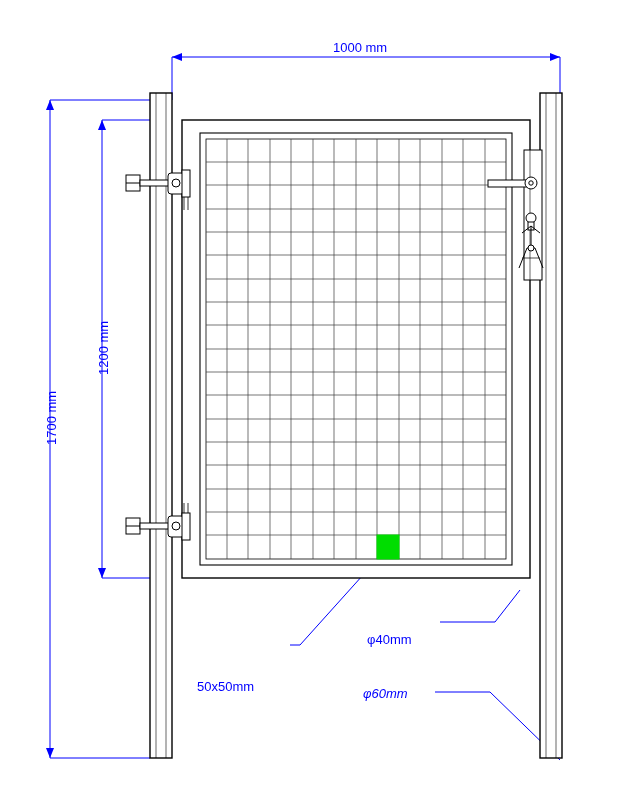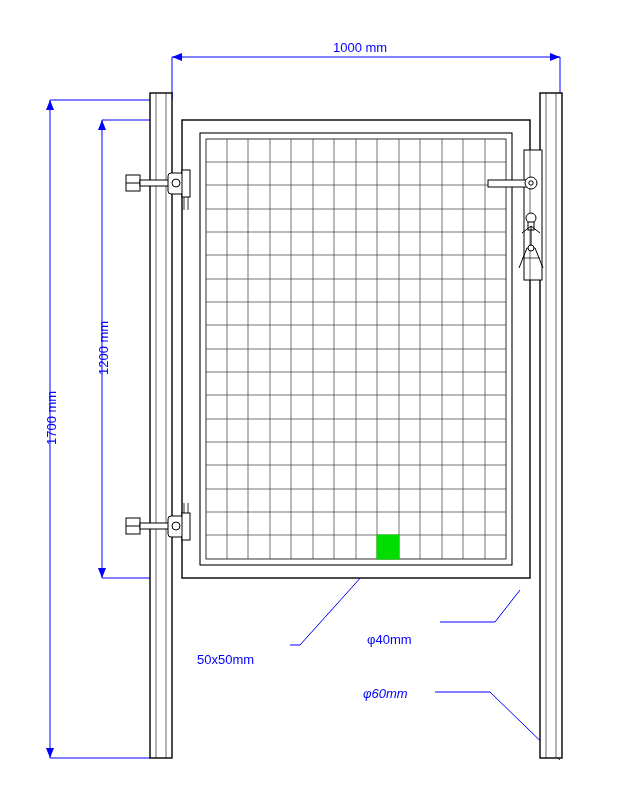--- a/index.html
+++ b/index.html
@@ -166,19 +166,19 @@
     </g>
 
   </svg>
 
   <div class="dim-label" style="left:333px; top:40px;">1000 mm</div>
 
   <div class="dim-label vert" style="left:96px; top:375px;">1200 mm</div>
 
   <div class="dim-label vert" style="left:44px; top:445px;">1700 mm</div>
 
-  <div class="dim-label" style="left:197px; top:652px;">50x50mm</div>
+  <div class="dim-label" style="left:197px; top:679px;">50x50mm</div>
 
   <div class="dim-label" style="left:367px; top:617px;margin-top:15px;">φ40mm</div>
 
   <div class="dim-label" style="left:363px; top:686px;font-style:italic;">φ60mm</div>
 
 </div>
 
 </body></html>

